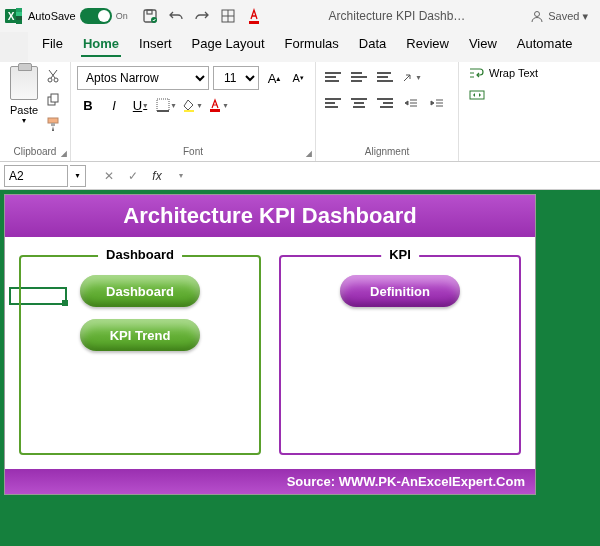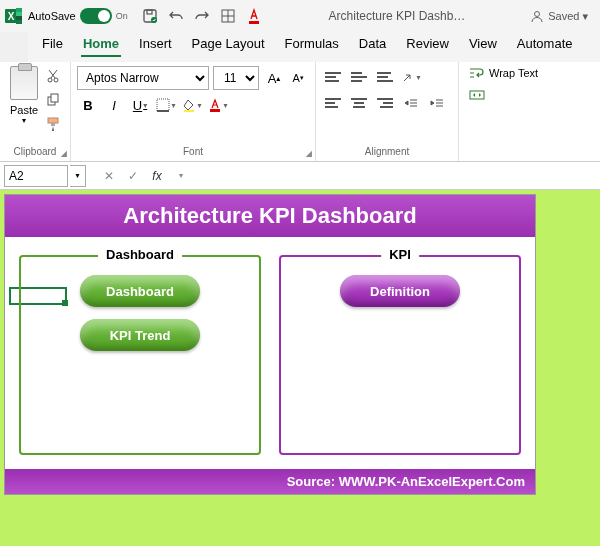--- a/index.html
+++ b/index.html
@@ -53,21 +53,21 @@
 .wrap-btn { display: flex; align-items: center; gap: 4px; font-size: 11px; cursor: pointer; }
 
 
 .formula-bar { height: 28px; background: #fff; border-bottom: 1px solid #ccc; display: flex; align-items: center; padding: 2px 4px; gap: 2px; }
 .namebox { width: 64px; height: 22px; border: 1px solid #aaa; font-size: 12px; padding: 0 4px; }
 .namebox-caret { width: 16px; height: 22px; border: 1px solid #aaa; border-left: none; display: flex; align-items: center; justify-content: center; font-size: 8px; cursor: pointer; }
 .fb-btn { width: 22px; height: 22px; display: flex; align-items: center; justify-content: center; color: #888; cursor: pointer; font-size: 12px; }
 .formula-input { flex: 1; height: 22px; border: none; outline: none; font-size: 12px; padding: 0 4px; }
 
 
-.sheet { flex: 1; background: #bef264; position: relative; height: calc(546px - 32px - 30px - 100px - 28px); padding: 2px; }
+.sheet { flex: 1; background: #15803d; position: relative; height: calc(546px - 32px - 30px - 100px - 28px); padding: 2px; }
 .dashboard { width: 532px; margin: 2px; border: 1px solid #999; }
 .dash-header { background: linear-gradient(#b74fcc,#9a2fb0); color: #fff; font-size: 22px; font-weight: bold; text-align: center; padding: 8px 0; }
 .dash-body { background: #fff; minheight: 220px; display: flex; gap: 18px; padding: 18px 14px 14px 14px; position: relative; }
 .cell-sel { position: absolute; border: 2px solid #1a7f3c; width: 58px; height: 18px; left: 4px; top: 50px; pointer-events: none; }
 .cell-sel::after { content: ""; position: absolute; right: -3px; bottom: -3px; width: 6px; height: 6px; background: #1a7f3c; }
 
 .panel { flex: 1; border: 2px solid; border-radius: 4px; padding: 18px 8px 10px 8px; position: relative; display: flex; flex-direction: column; gap: 12px; align-items: center; min-height: 200px; }
 .panel-title { position: absolute; top: -10px; left: 50%; transform: translateX(-50%); background: #fff; padding: 0 8px; font-weight: bold; font-size: 13px; }
 .panel.green { border-color: #5aa02c; }
 .panel.orange { border-color: #e67225; }

